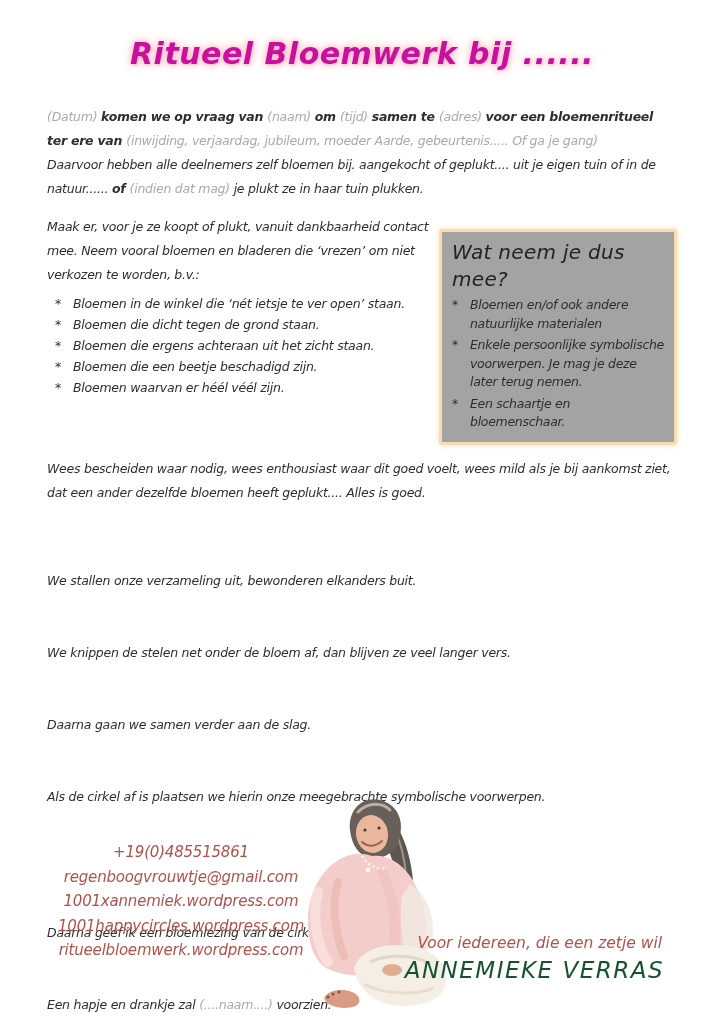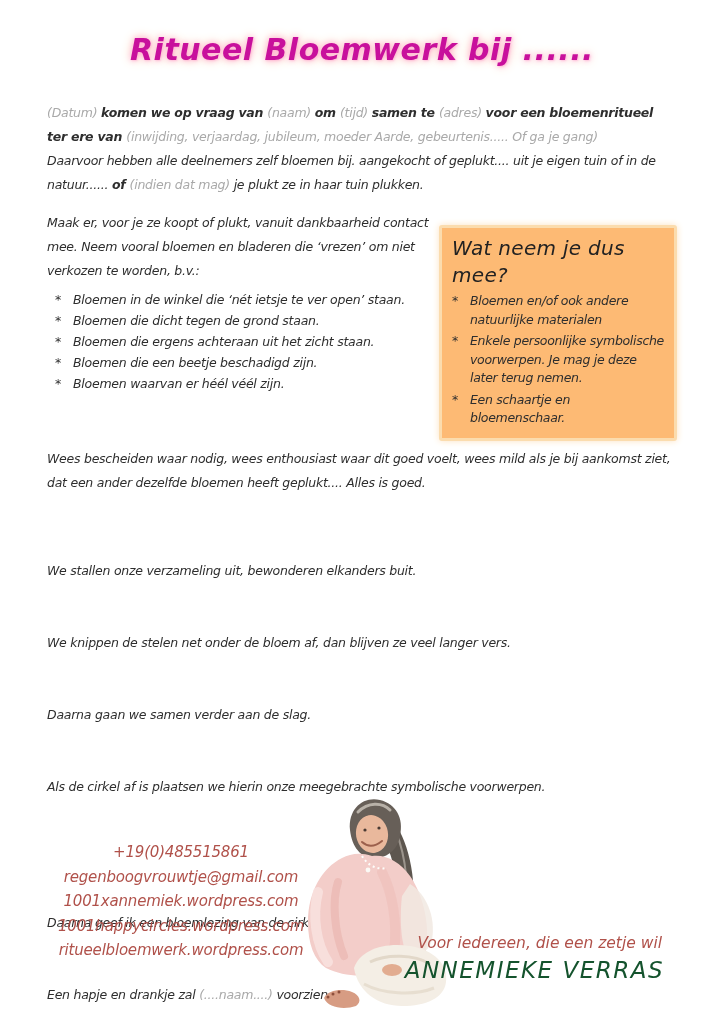--- a/index.html
+++ b/index.html
@@ -4,49 +4,49 @@
 <style>
   html,body { margin:0; padding:0; background:#ffffff; }
   .page {
     position:relative; width:724px; height:1024px; background:#ffffff;
     font-family:"DejaVu Sans", sans-serif; font-style:italic;
     color:#2e2e2e; overflow:hidden;
   }
   .content { padding:0 47px; }
 
   .title {
-    margin:8px; padding-top:24px; text-align:center;
+    margin:0; padding-top:36px; text-align:center;
     font-size:30px; font-weight:bold; color:#c8109c; letter-spacing:0.5px;
     text-shadow: 0 0 6px #ffadd9, 0 0 12px #ffd2b0, 1px 1px 2px #ffc9e5;
   }
 
   .bodytxt { font-size:12.5px; line-height:24px; letter-spacing:-0.25px; }
   .intro { margin:34px 0 0; white-space:pre-wrap; }
   .strong { font-weight:bold; }
   .muted { color:#a9a9a9; font-weight:normal; }
 
   .two-col { display:flex; align-items:flex-start; margin-top:14px; }
   .left-col { flex:0 0 392px; width:392px; }
   .gather-para { margin:0; white-space:pre-wrap; }
   .bullets { margin-top:6px; }
   .bullet-row { display:flex; font-size:12.5px; line-height:21px; letter-spacing:-0.25px; }
   .bullet-marker { flex:none; width:26px; padding-left:8px; box-sizing:border-box; }
 
   .pinkbox {
     margin-left:auto; margin-top:14px; width:238px; box-sizing:border-box;
-    background:#fdba74; border:3px solid #fbdcae; border-radius:3px;
+    background:#a3a3a3; border:3px solid #fbdcae; border-radius:3px;
     padding:7px 10px 10px; box-shadow:0 0 7px #fde3c0;
   }
   .pinkbox-title { font-size:20px; line-height:27px; color:#222222; letter-spacing:0.3px; }
   .pb-row { display:flex; font-size:12.5px; line-height:18.5px; letter-spacing:-0.3px; margin-top:3px; }
   .pb-marker { flex:none; width:18px; }
 
   .para { margin:16px 0 0; white-space:pre-wrap; }
   .para-line { white-space:pre-wrap; }
-  .mild { margin-top:6px; }
+  .mild { margin-top:12px; }
 
   .bottom { position:absolute; left:0; top:788px; width:724px; height:236px; }
   .contact {
     position:absolute; left:36px; top:52px; width:290px; text-align:center;
     color:#b0514a; font-size:15px; line-height:24.5px; letter-spacing:-0.2px;
   }
   .photo { position:absolute; left:298px; top:4px; width:184px; height:226px; }
   .services {
     position:absolute; right:62px; top:10px; text-align:right;
     color:#b0514a; font-size:15.5px; line-height:21px; letter-spacing:-0.2px;

